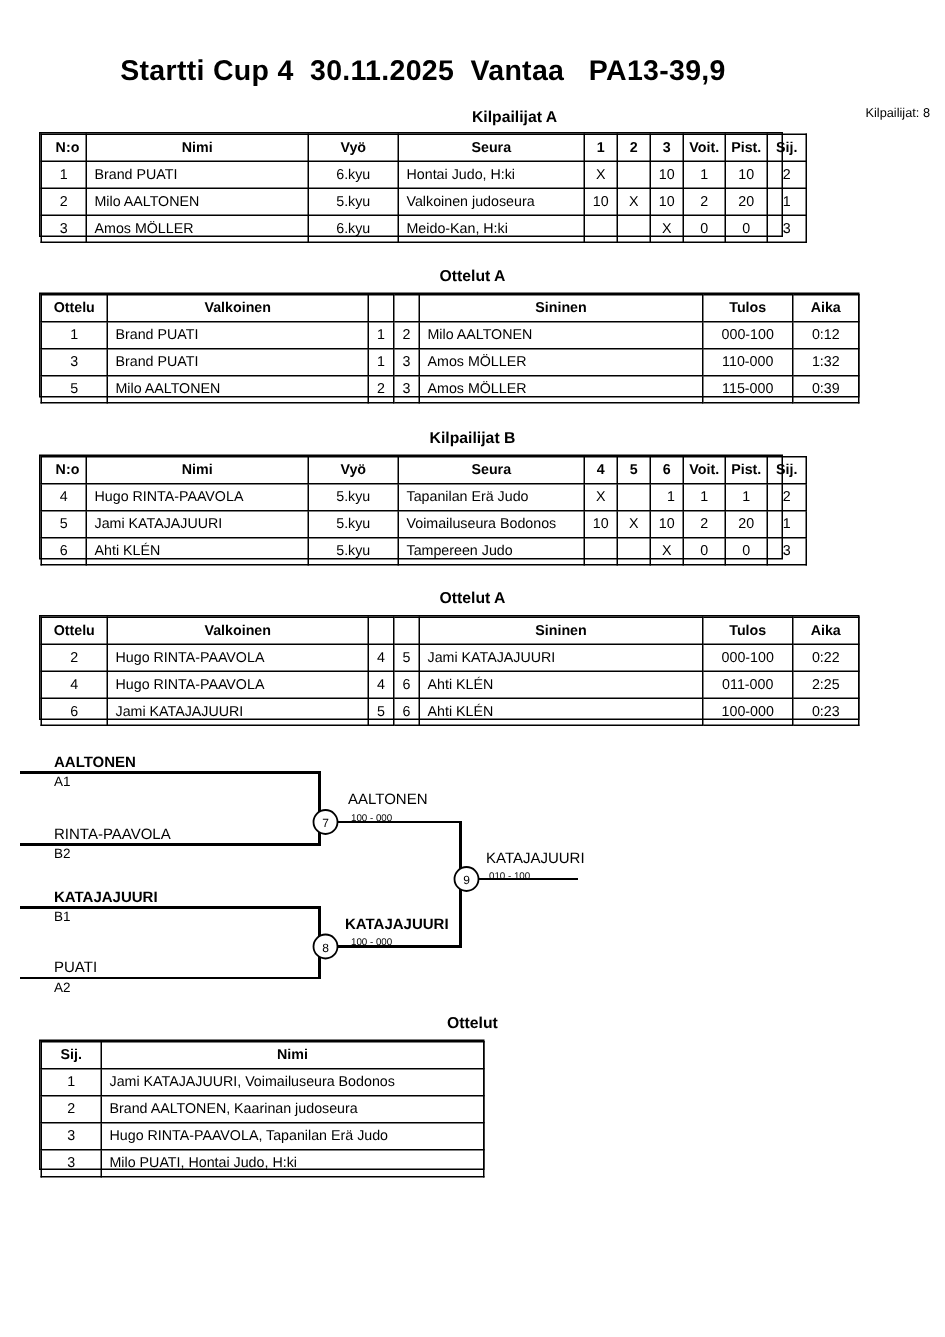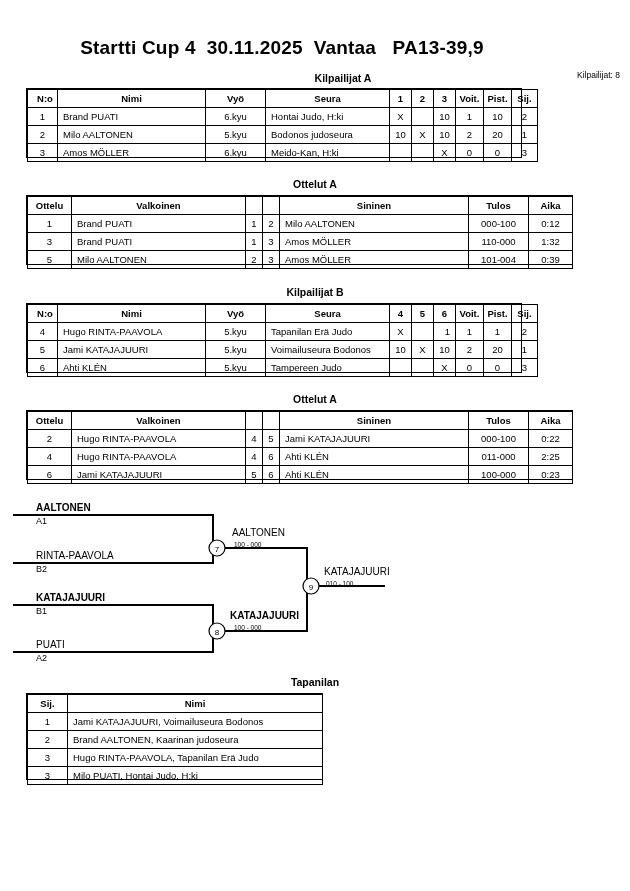--- a/index.html
+++ b/index.html
@@ -155,21 +155,21 @@
       <td class="c"></td>
       <td class="c">10</td>
       <td class="c sep-left">1</td>
       <td class="c">10</td>
       <td class="c">2</td>
     </tr>
     <tr>
       <td class="c">2</td>
       <td class="l">Milo AALTONEN</td>
       <td class="c">5.kyu</td>
-      <td class="l">Bodonos judoseura</td>
+      <td class="l">Valkoinen judoseura</td>
       <td class="c">10</td>
       <td class="c">X</td>
       <td class="c">10</td>
       <td class="c sep-left">2</td>
       <td class="c">20</td>
       <td class="c">1</td>
     </tr>
     <tr>
       <td class="c">3</td>
       <td class="l">Amos MÖLLER</td>
@@ -226,21 +226,21 @@
       <td class="l">Amos MÖLLER</td>
       <td class="c">110-000</td>
       <td class="c">1:32</td>
     </tr>
     <tr>
       <td class="c">5</td>
       <td class="l b">Milo AALTONEN</td>
       <td class="c">2</td>
       <td class="c">3</td>
       <td class="l">Amos MÖLLER</td>
-      <td class="c">101-004</td>
+      <td class="c">115-000</td>
       <td class="c">0:39</td>
     </tr>
   </tbody>
 </table>
 
 <div class="section-caption" style="top:286px;">Kilpailijat B</div>
 <div class="outer-frame" style="left:26px; top:303px; width:496px; height:70px;"></div>
 <table class="grid" id="pool-b-table" style="left:27px; top:304px; width:494px;">
   <colgroup>
     <col style="width:30px">
@@ -406,21 +406,21 @@
     <text class="bk-score" x="234" y="52">100 - 000</text>
 
     <text class="bk-name bold" x="230" y="124">KATAJAJUURI</text>
     <text class="bk-score" x="234" y="135">100 - 000</text>
 
     <text class="bk-name" x="324" y="80">KATAJAJUURI</text>
     <text class="bk-score" x="326" y="91">010 - 100</text>
   </svg>
 </div>
 
-<div class="section-caption" style="top:676px;">Tapanilan</div>
+<div class="section-caption" style="top:676px;">Ottelut</div>
 <div class="outer-frame" style="left:26px; top:693px; width:297px; height:87px;"></div>
 <table class="grid" id="results-table" style="left:27px; top:694px; width:295px;">
   <colgroup>
       <col style="width:40px">
       <col style="width:255px">
     </colgroup>
   <thead>
     <tr>
       <th class="c">Sij.</th>
       <th class="c">Nimi</th>

